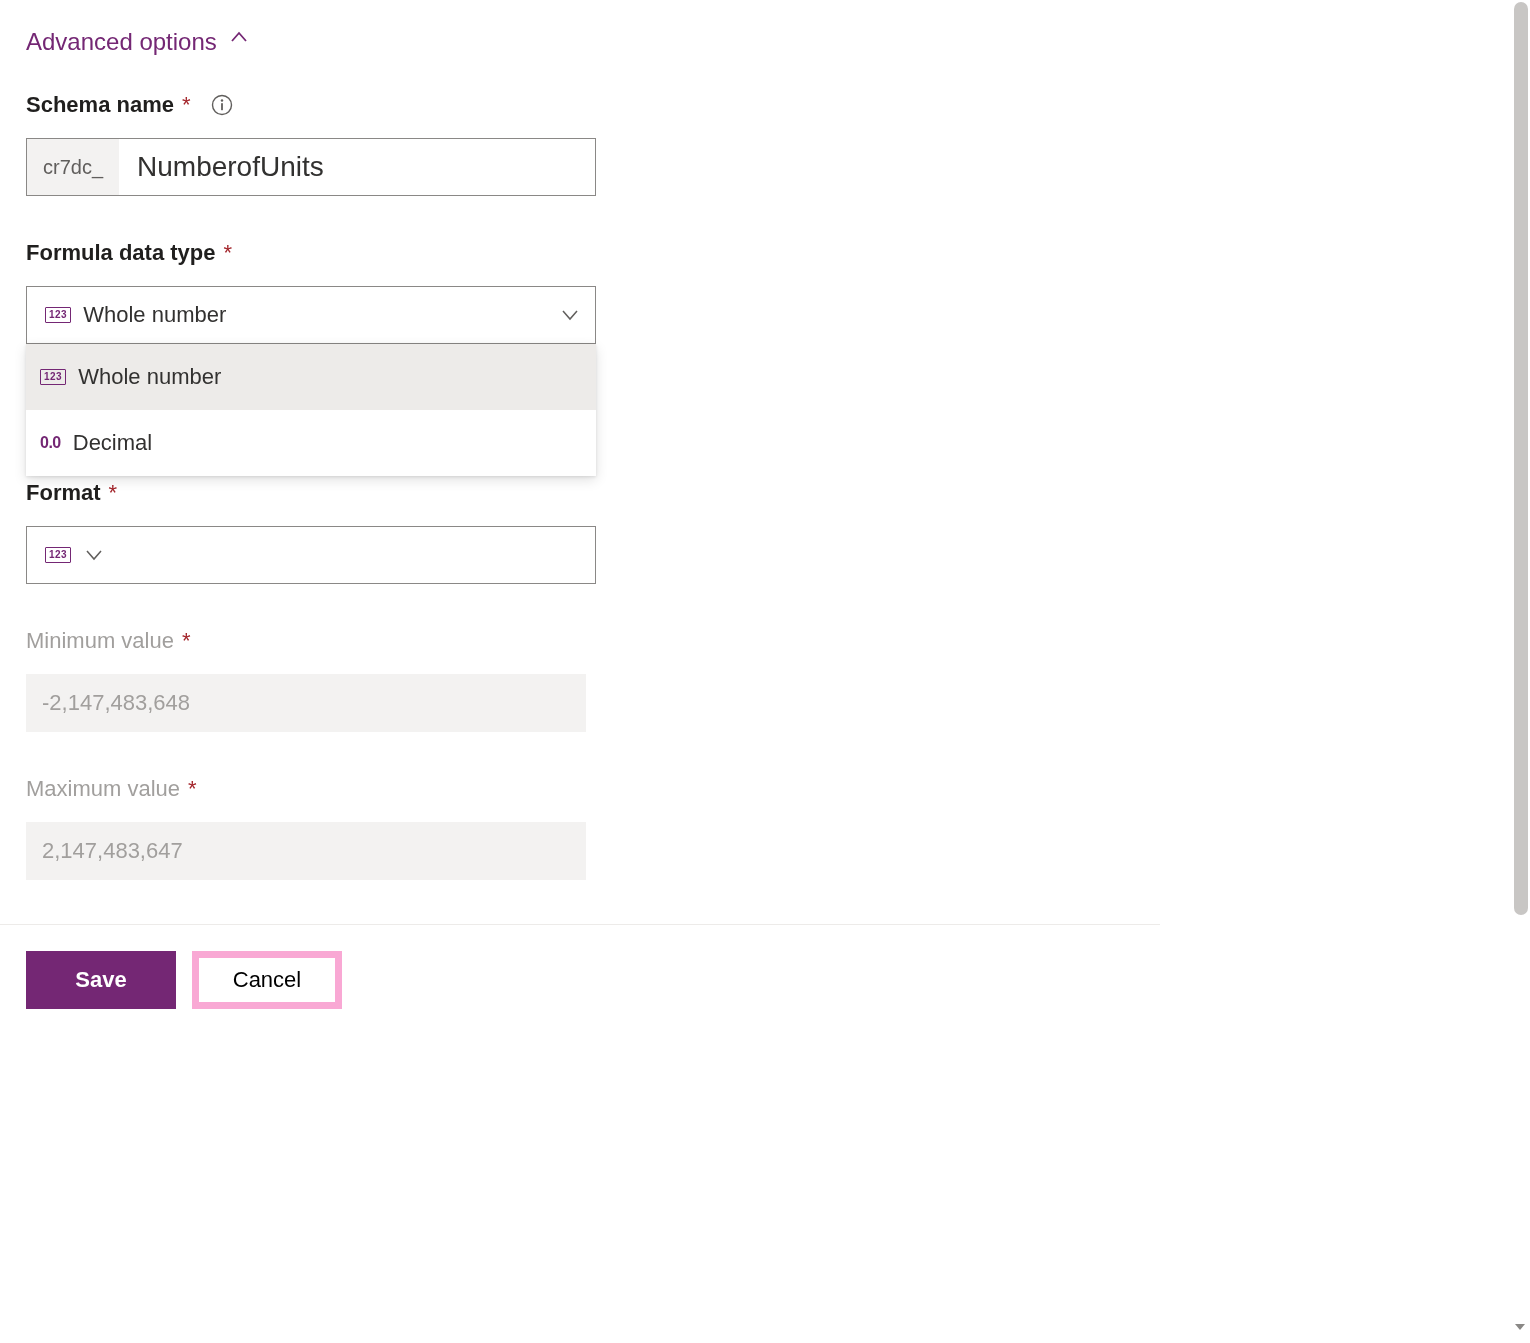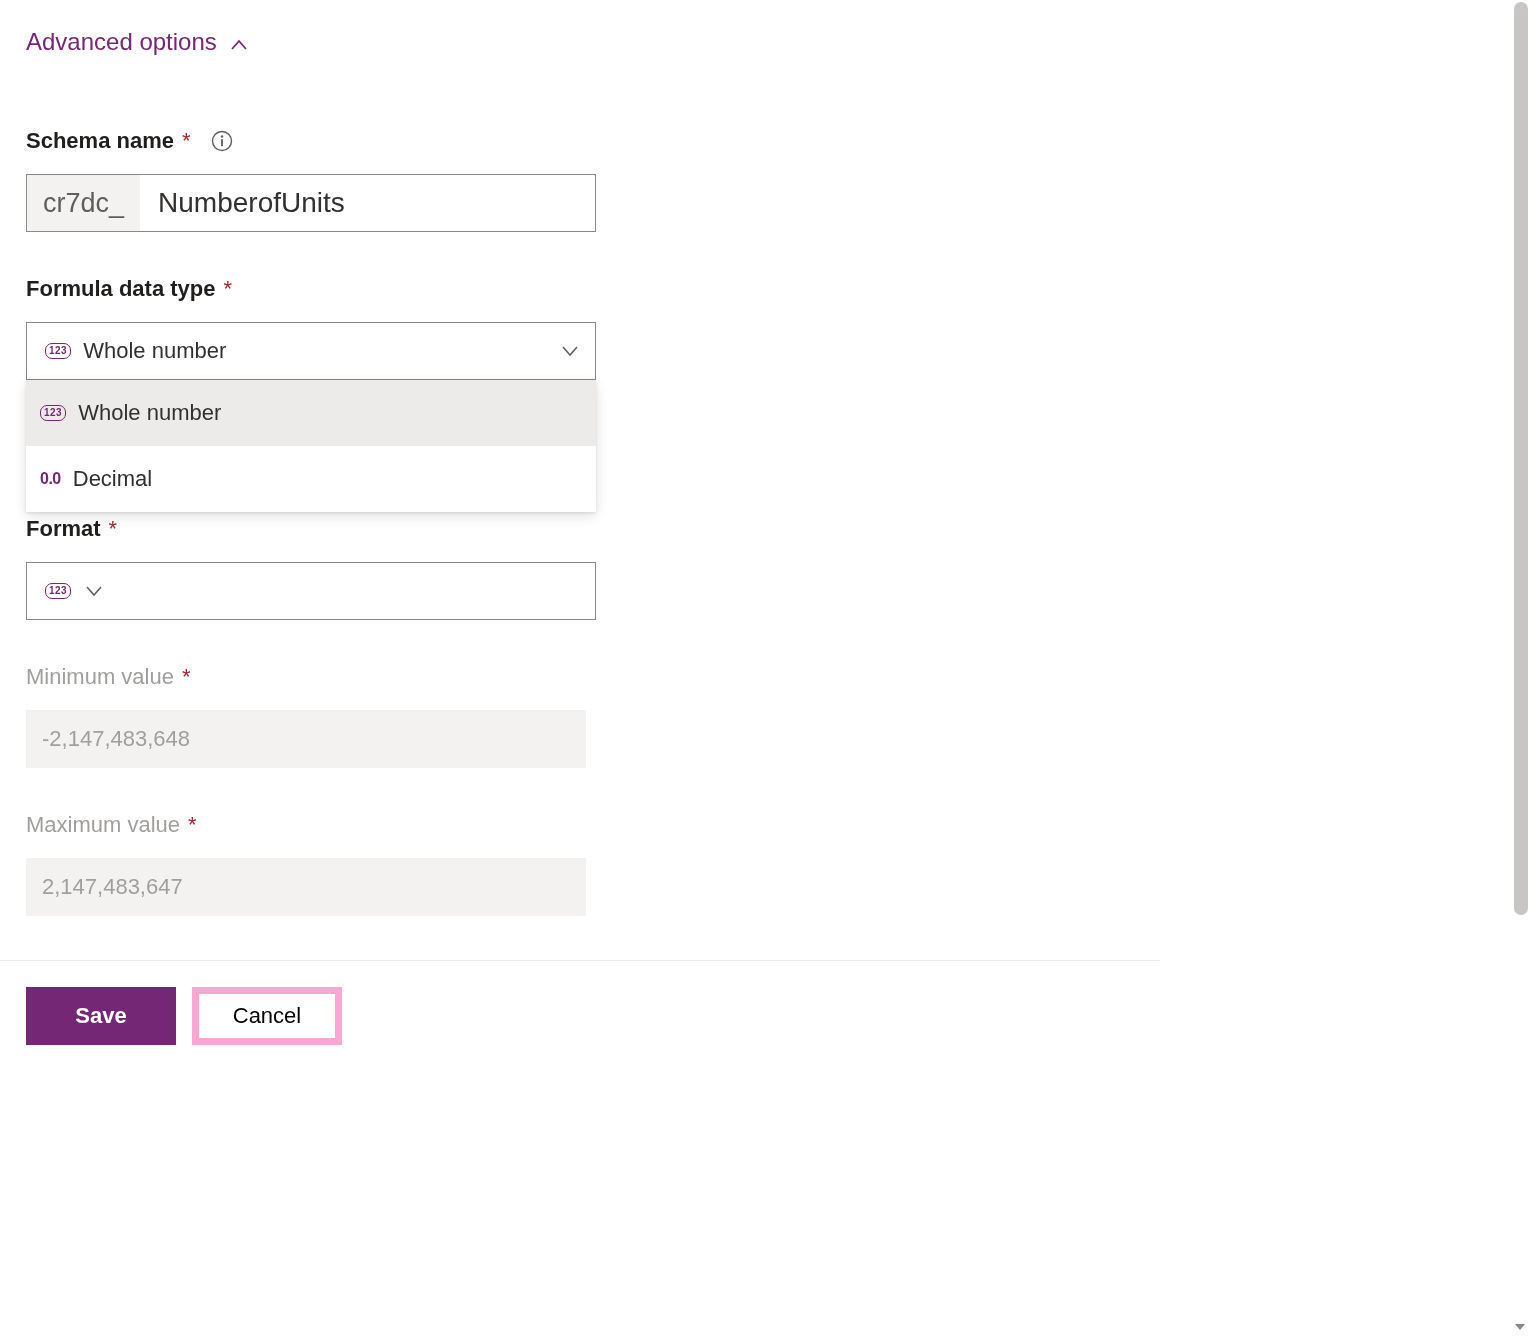--- a/index.html
+++ b/index.html
@@ -14,27 +14,27 @@
       font-size: 20px;
       position: relative;
     }
     .page {
       padding: 28px 26px 30px 26px;
       width: 1160px;
       position: relative;
     }
     .adv-header {
       display: inline-flex;
-      align-items: flex-end;
+      align-items: flex-start;
       gap: 12px;
       color: #742774;
       font-size: 24px;
       font-weight: 400;
       cursor: pointer;
-      margin-bottom: 72px;
+      margin-bottom: 36px;
     }
     .adv-header .chev {
       display: inline-flex;
     }
     .field-group {
       margin-bottom: 44px;
     }
     .field-label {
       display: flex;
       align-items: center;
@@ -62,21 +62,21 @@
       width: 570px;
       height: 58px;
       border: 1px solid #8a8886;
     }
     .prefix-box {
       background: #f3f2f1;
       padding: 0 16px;
       display: flex;
       align-items: center;
       color: #605e5c;
-      font-size: 27px;
+      font-size: 20px;
       border-right: none;
     }
     .prefix-input input {
       flex: 1;
       border: none;
       padding: 0 18px;
       font-size: 28px;
       font-family: inherit;
       color: #323130;
       outline: none;
@@ -97,21 +97,21 @@
       font-size: 22px;
     }
     .icon123-box {
       border: 1.5px solid #742774;
       color: #742774;
       font-size: 10px;
       font-weight: 700;
       padding: 2px 3px;
       letter-spacing: 0.5px;
       line-height: 1;
-      border-radius: 7px;
+      border-radius: 1px;
     }
     .icon-decimal {
       color: #742774;
       font-size: 16px;
       font-weight: 600;
       letter-spacing: -0.5px;
     }
     .chev-down {
       display: inline-flex;
     }

